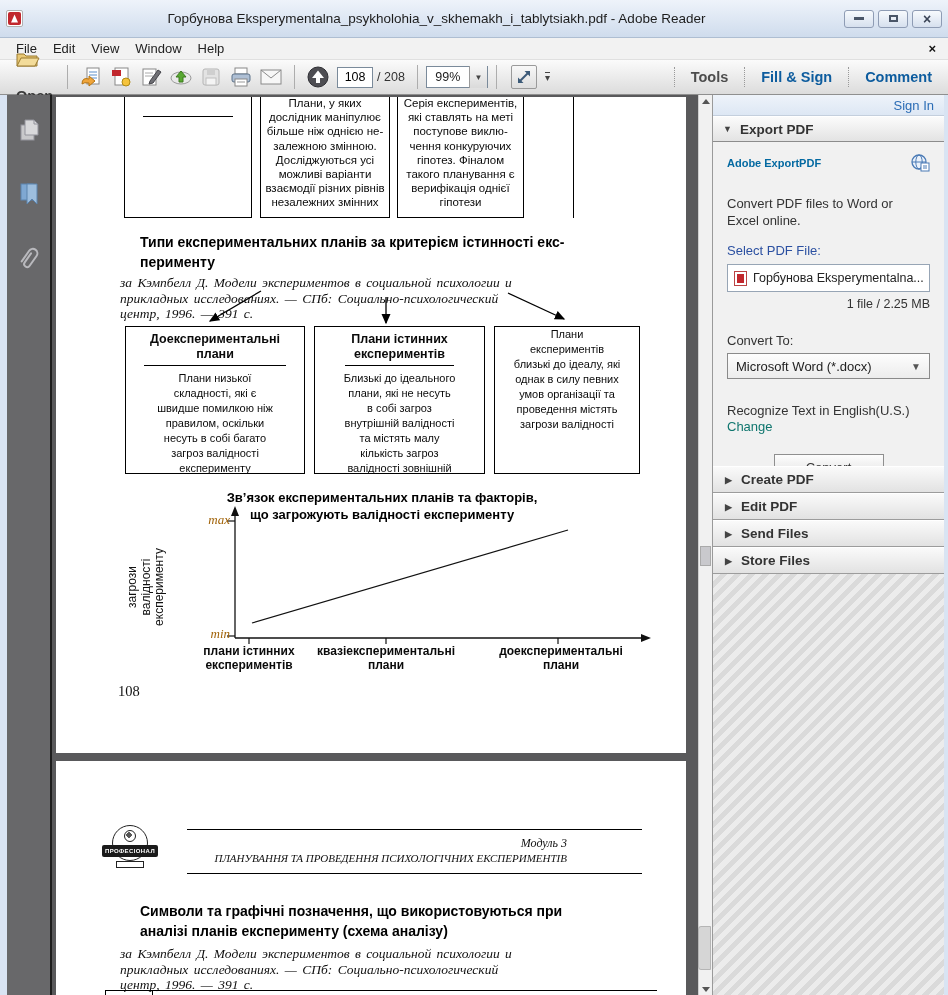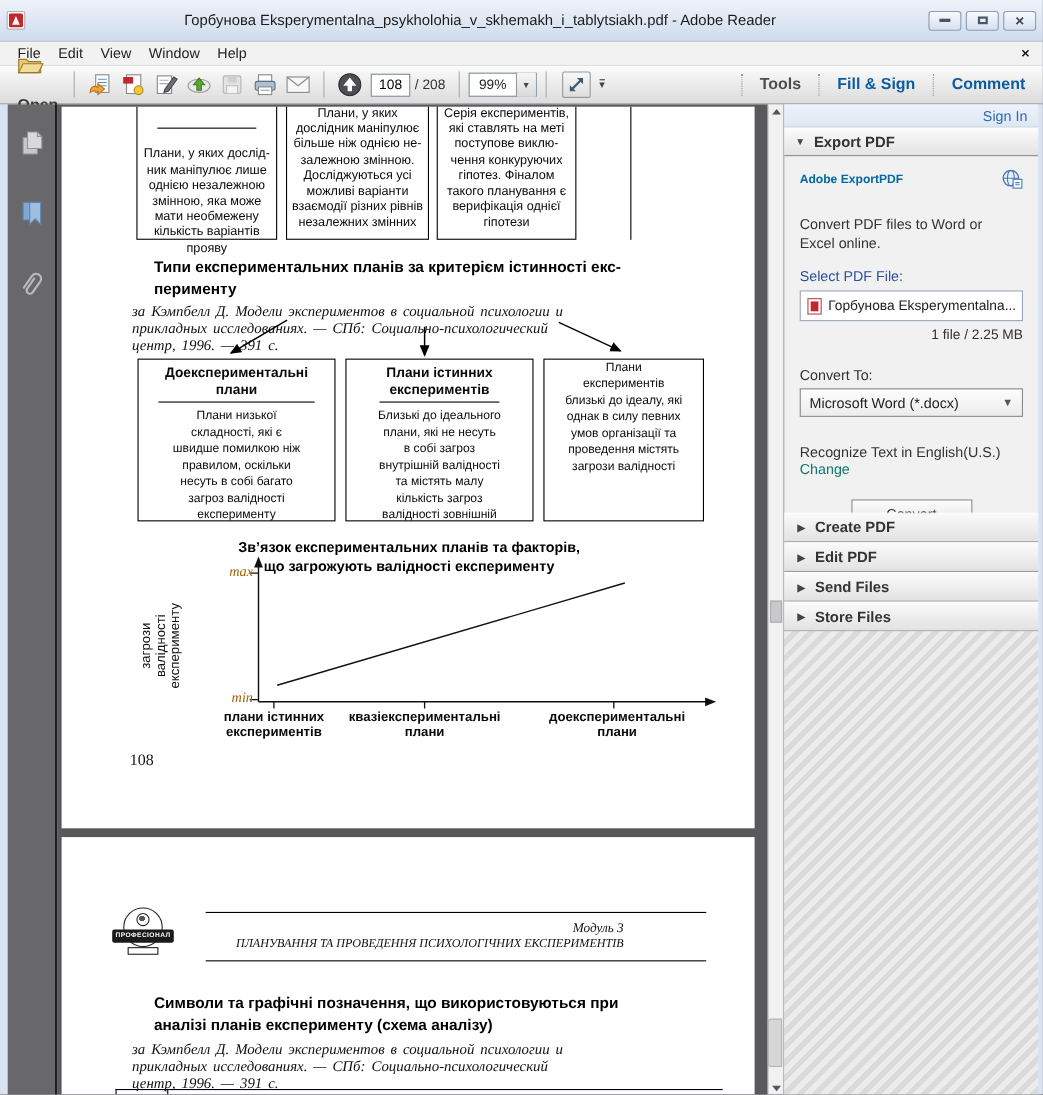--- a/index.html
+++ b/index.html
@@ -58,21 +58,21 @@
 
   
   .tbox { border:1.5px solid #000; position:absolute; top:-4px; height:125px; padding-top:2px; font-size:11.5px; line-height:14.2px; text-align:center; color:#0a0a0a; }
   .cutrule { width:72%; margin:3px auto 2px; border-bottom:1.2px solid #000; height:4px; }
   .vline-extra { position:absolute; top:-4px; left:517px; height:125px; border-left:1.5px solid #000; }
   .doc-h1 { position:absolute; font-weight:bold; font-size:14px; line-height:19.5px; color:#000; }
   .doc-cite { position:absolute; font-family:"Liberation Serif",serif; font-style:italic; font-size:13.5px; line-height:15.5px; color:#111; word-spacing:2px; }
   .pbox { border:1.5px solid #000; position:absolute; top:229px; height:148px; text-align:center; color:#0a0a0a; }
   .pbox-title { display:inline-block; font-weight:bold; font-size:12.5px; line-height:14.5px; border-bottom:1.2px solid #000; padding:5px 6px 4px; margin-bottom:5px; }
   .pbox-body { font-size:11px; line-height:15px; }
-  .chart-title { position:absolute; top:393px; left:56px; width:520px; text-align:center; font-weight:bold; font-size:13px; line-height:16.5px; color:#000; }
+  .chart-title { position:absolute; top:393px; left:66px; width:520px; text-align:center; font-weight:bold; font-size:13px; line-height:16.5px; color:#000; }
   .chart-lbl { position:absolute; font-family:"Liberation Serif",serif; font-style:italic; font-size:13px; color:#a16207; text-align:right; width:70px; }
   .ylabel { position:absolute; left:41px; top:469px; width:100px; height:42px; transform:rotate(-90deg); font-size:12px; line-height:13.5px; text-align:center; color:#111; }
   .xlabel { position:absolute; top:548px; font-size:12px; font-weight:bold; line-height:13.5px; text-align:center; color:#0a0a0a; }
   .pagenum { position:absolute; left:62px; top:586px; font-family:"Liberation Serif",serif; font-size:14.5px; color:#111; }
 
   
   .logo { position:absolute; left:46px; top:64px; width:56px; height:50px; }
   .logo .ring { position:absolute; left:10px; top:0; width:36px; height:36px; border:1.5px solid #222; border-radius:50%; }
   .logo .globe { position:absolute; left:22px; top:5px; width:12px; height:12px; border:1.5px solid #222; border-radius:50%; background:radial-gradient(circle at 40% 40%, #555 30%, #fff 31%); }
   .logo .banner { position:absolute; left:0; top:20px; width:56px; height:12px; background:#1a1a1a; border-radius:2px; color:#fff; font-size:6px; font-weight:bold; text-align:center; line-height:12px; letter-spacing:0.4px; }
@@ -269,27 +269,20 @@
             <path d="M7 20 L7 7 a4.5 4.5 0 0 1 9 0 L16 19 a3 3 0 0 1 -6 0 L10 8" fill="none" stroke="#b9b9bd" stroke-width="2" stroke-linecap="round" transform="rotate(35 11 13)"></path>
           </svg>
       </div>
     </div>
 
     <div class="docpane">
 
       <div class="page page1">
         <div class="tbox pl" style="left:68px; width:128px;">
           <div class="cutrule"></div>
-          <span>Плани, у яких дослід-
-ник  маніпулює лише
-однією незалежною
-змінною, яка може
-мати необмежену
-кількість варіантів
-прояву</span>
         </div>
         <div class="tbox pl" style="left:204px; width:130px;">Плани, у яких
 дослідник маніпулює
 більше ніж однією не-
 залежною змінною.
 Досліджуються усі
 можливі варіанти
 взаємодії різних рівнів
 незалежних змінних</div>
         <div class="tbox pl" style="left:341px; width:127px;">Серія експериментів,

